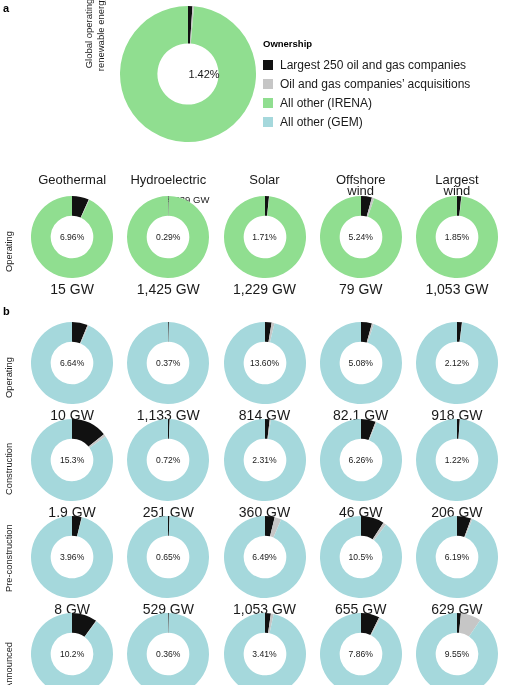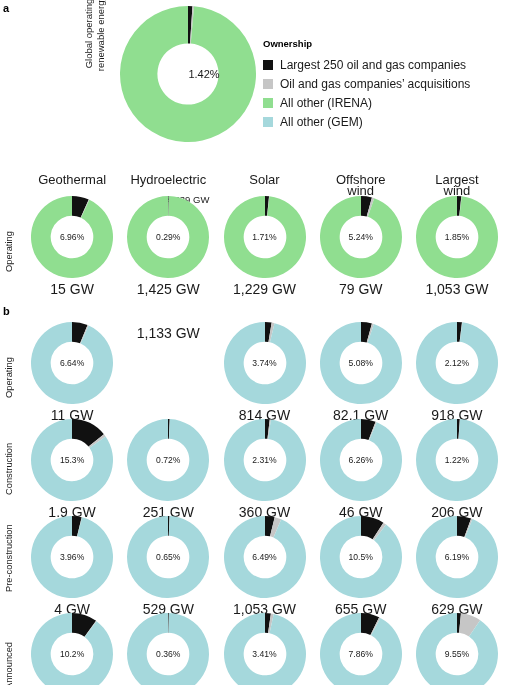--- a/index.html
+++ b/index.html
@@ -251,31 +251,36 @@
       </div>
     </div>
     <div class="row-label" style="top: 398px; left: 4px;">Operating</div>
     <div class="chart-row" style="top: 322px;">
       <div class="cell">
         <div class="donut-wrap"><svg width="82" height="82" viewBox="0 0 82 82">
             <path d="M 41 0 A 41 41 0 0 1 56.57094291639385 3.0718345197872168 L 49.0968903165248 21.277353950289353 A 21.32 21.32 0 0 0 41 19.68 Z" fill="#111111"></path>
             <path d="M 56.57094291639385 3.0718345197872168 A 41 41 0 0 1 57.613421923134496 3.5167475797001586 L 49.63897940002994 21.50870874144408 A 21.32 21.32 0 0 0 49.0968903165248 21.277353950289353 Z" fill="#c6c6c6"></path>
             <path d="M 57.613421923134496 3.5167475797001586 A 41 41 0 1 1 40.99999999999999 0 L 40.99999999999999 19.68 A 21.32 21.32 0 1 0 49.63897940002994 21.50870874144408 Z" fill="#a5d8dc"></path>
           </svg><div class="donut-center">6.64%</div></div>
-        <div class="cell-total">11 GW</div>
-      </div>
-      <div class="cell">
+        <div class="cell-total">10 GW</div>
+      </div>
+      <div class="cell">
+        <div class="donut-wrap"><svg width="82" height="82" viewBox="0 0 82 82">
+            <path d="M 41 0 A 41 41 0 0 1 41.85005405980389 0.008813043589348979 L 41.442028111098026 19.68458278266646 A 21.32 21.32 0 0 0 41 19.68 Z" fill="#111111"></path>
+            <path d="M 41.85005405980389 0.008813043589348979 A 41 41 0 0 1 41.953073356088254 0.0110789215193563 L 41.49559814516589 19.685761039190066 A 21.32 21.32 0 0 0 41.442028111098026 19.68458278266646 Z" fill="#c6c6c6"></path>
+            <path d="M 41.953073356088254 0.0110789215193563 A 41 41 0 1 1 40.99999999999999 0 L 40.99999999999999 19.68 A 21.32 21.32 0 1 0 41.49559814516589 19.685761039190066 Z" fill="#a5d8dc"></path>
+          </svg><div class="donut-center">0.37%</div></div>
         <div class="cell-total">1,133 GW</div>
       </div>
       <div class="cell">
         <div class="donut-wrap"><svg width="82" height="82" viewBox="0 0 82 82">
             <path d="M 41 0 A 41 41 0 0 1 47.668123772990235 0.5458762874774123 L 44.46742436195492 19.963855669488254 A 21.32 21.32 0 0 0 41 19.68 Z" fill="#111111"></path>
             <path d="M 47.668123772990235 0.5458762874774123 A 41 41 0 0 1 50.546208750821734 1.1268273335851262 L 45.9640285504273 20.265950213464265 A 21.32 21.32 0 0 0 44.46742436195492 19.963855669488254 Z" fill="#c6c6c6"></path>
             <path d="M 50.546208750821734 1.1268273335851262 A 41 41 0 1 1 40.99999999999999 0 L 40.99999999999999 19.68 A 21.32 21.32 0 1 0 45.9640285504273 20.265950213464265 Z" fill="#a5d8dc"></path>
-          </svg><div class="donut-center">3.74%</div></div>
+          </svg><div class="donut-center">13.60%</div></div>
         <div class="cell-total">814 GW</div>
       </div>
       <div class="cell">
         <div class="donut-wrap"><svg width="82" height="82" viewBox="0 0 82 82">
             <path d="M 41 0 A 41 41 0 0 1 51.9429815621354 1.4873291901096053 L 46.69035041231041 20.453411178856992 A 21.32 21.32 0 0 0 41 19.68 Z" fill="#111111"></path>
             <path d="M 51.9429815621354 1.4873291901096053 A 41 41 0 0 1 53.86553767688269 2.0708600109800557 L 47.690079591979 20.756847205709626 A 21.32 21.32 0 0 0 46.69035041231041 20.453411178856992 Z" fill="#c6c6c6"></path>
             <path d="M 53.86553767688269 2.0708600109800557 A 41 41 0 1 1 40.99999999999999 0 L 40.99999999999999 19.68 A 21.32 21.32 0 1 0 47.690079591979 20.756847205709626 Z" fill="#a5d8dc"></path>
           </svg><div class="donut-center">5.08%</div></div>
         <div class="cell-total">82.1 GW</div>
       </div>
@@ -332,21 +337,21 @@
       </div>
     </div>
     <div class="row-label" style="top: 592px; left: 4px;">Pre-construction</div>
     <div class="chart-row" style="top: 516px;">
       <div class="cell">
         <div class="donut-wrap"><svg width="82" height="82" viewBox="0 0 82 82">
             <path d="M 41 0 A 41 41 0 0 1 50.69645887797272 1.163098950498373 L 46.04215861654581 20.284811454259152 A 21.32 21.32 0 0 0 41 19.68 Z" fill="#111111"></path>
             <path d="M 50.69645887797272 1.163098950498373 A 41 41 0 0 1 51.09644636140824 1.2625897815269553 L 46.25015210793229 20.336546686394016 A 21.32 21.32 0 0 0 46.04215861654581 20.284811454259152 Z" fill="#c6c6c6"></path>
             <path d="M 51.09644636140824 1.2625897815269553 A 41 41 0 1 1 40.99999999999999 0 L 40.99999999999999 19.68 A 21.32 21.32 0 1 0 46.25015210793229 20.336546686394016 Z" fill="#a5d8dc"></path>
           </svg><div class="donut-center">3.96%</div></div>
-        <div class="cell-total">4 GW</div>
+        <div class="cell-total">8 GW</div>
       </div>
       <div class="cell">
         <div class="donut-wrap"><svg width="82" height="82" viewBox="0 0 82 82">
             <path d="M 41 0 A 41 41 0 0 1 42.545297489467316 0.029131621735842828 L 41.803554694523 19.69514844330264 A 21.32 21.32 0 0 0 41 19.68 Z" fill="#111111"></path>
             <path d="M 42.545297489467316 0.029131621735842828 A 41 41 0 0 1 42.674003431118905 0.03418849195585949 L 41.870481784181834 19.697778015817043 A 21.32 21.32 0 0 0 41.803554694523 19.69514844330264 Z" fill="#c6c6c6"></path>
             <path d="M 42.674003431118905 0.03418849195585949 A 41 41 0 1 1 40.99999999999996 0 L 40.99999999999998 19.68 A 21.32 21.32 0 1 0 41.870481784181834 19.697778015817043 Z" fill="#a5d8dc"></path>
           </svg><div class="donut-center">0.65%</div></div>
         <div class="cell-total">529 GW</div>
       </div>
       <div class="cell">

